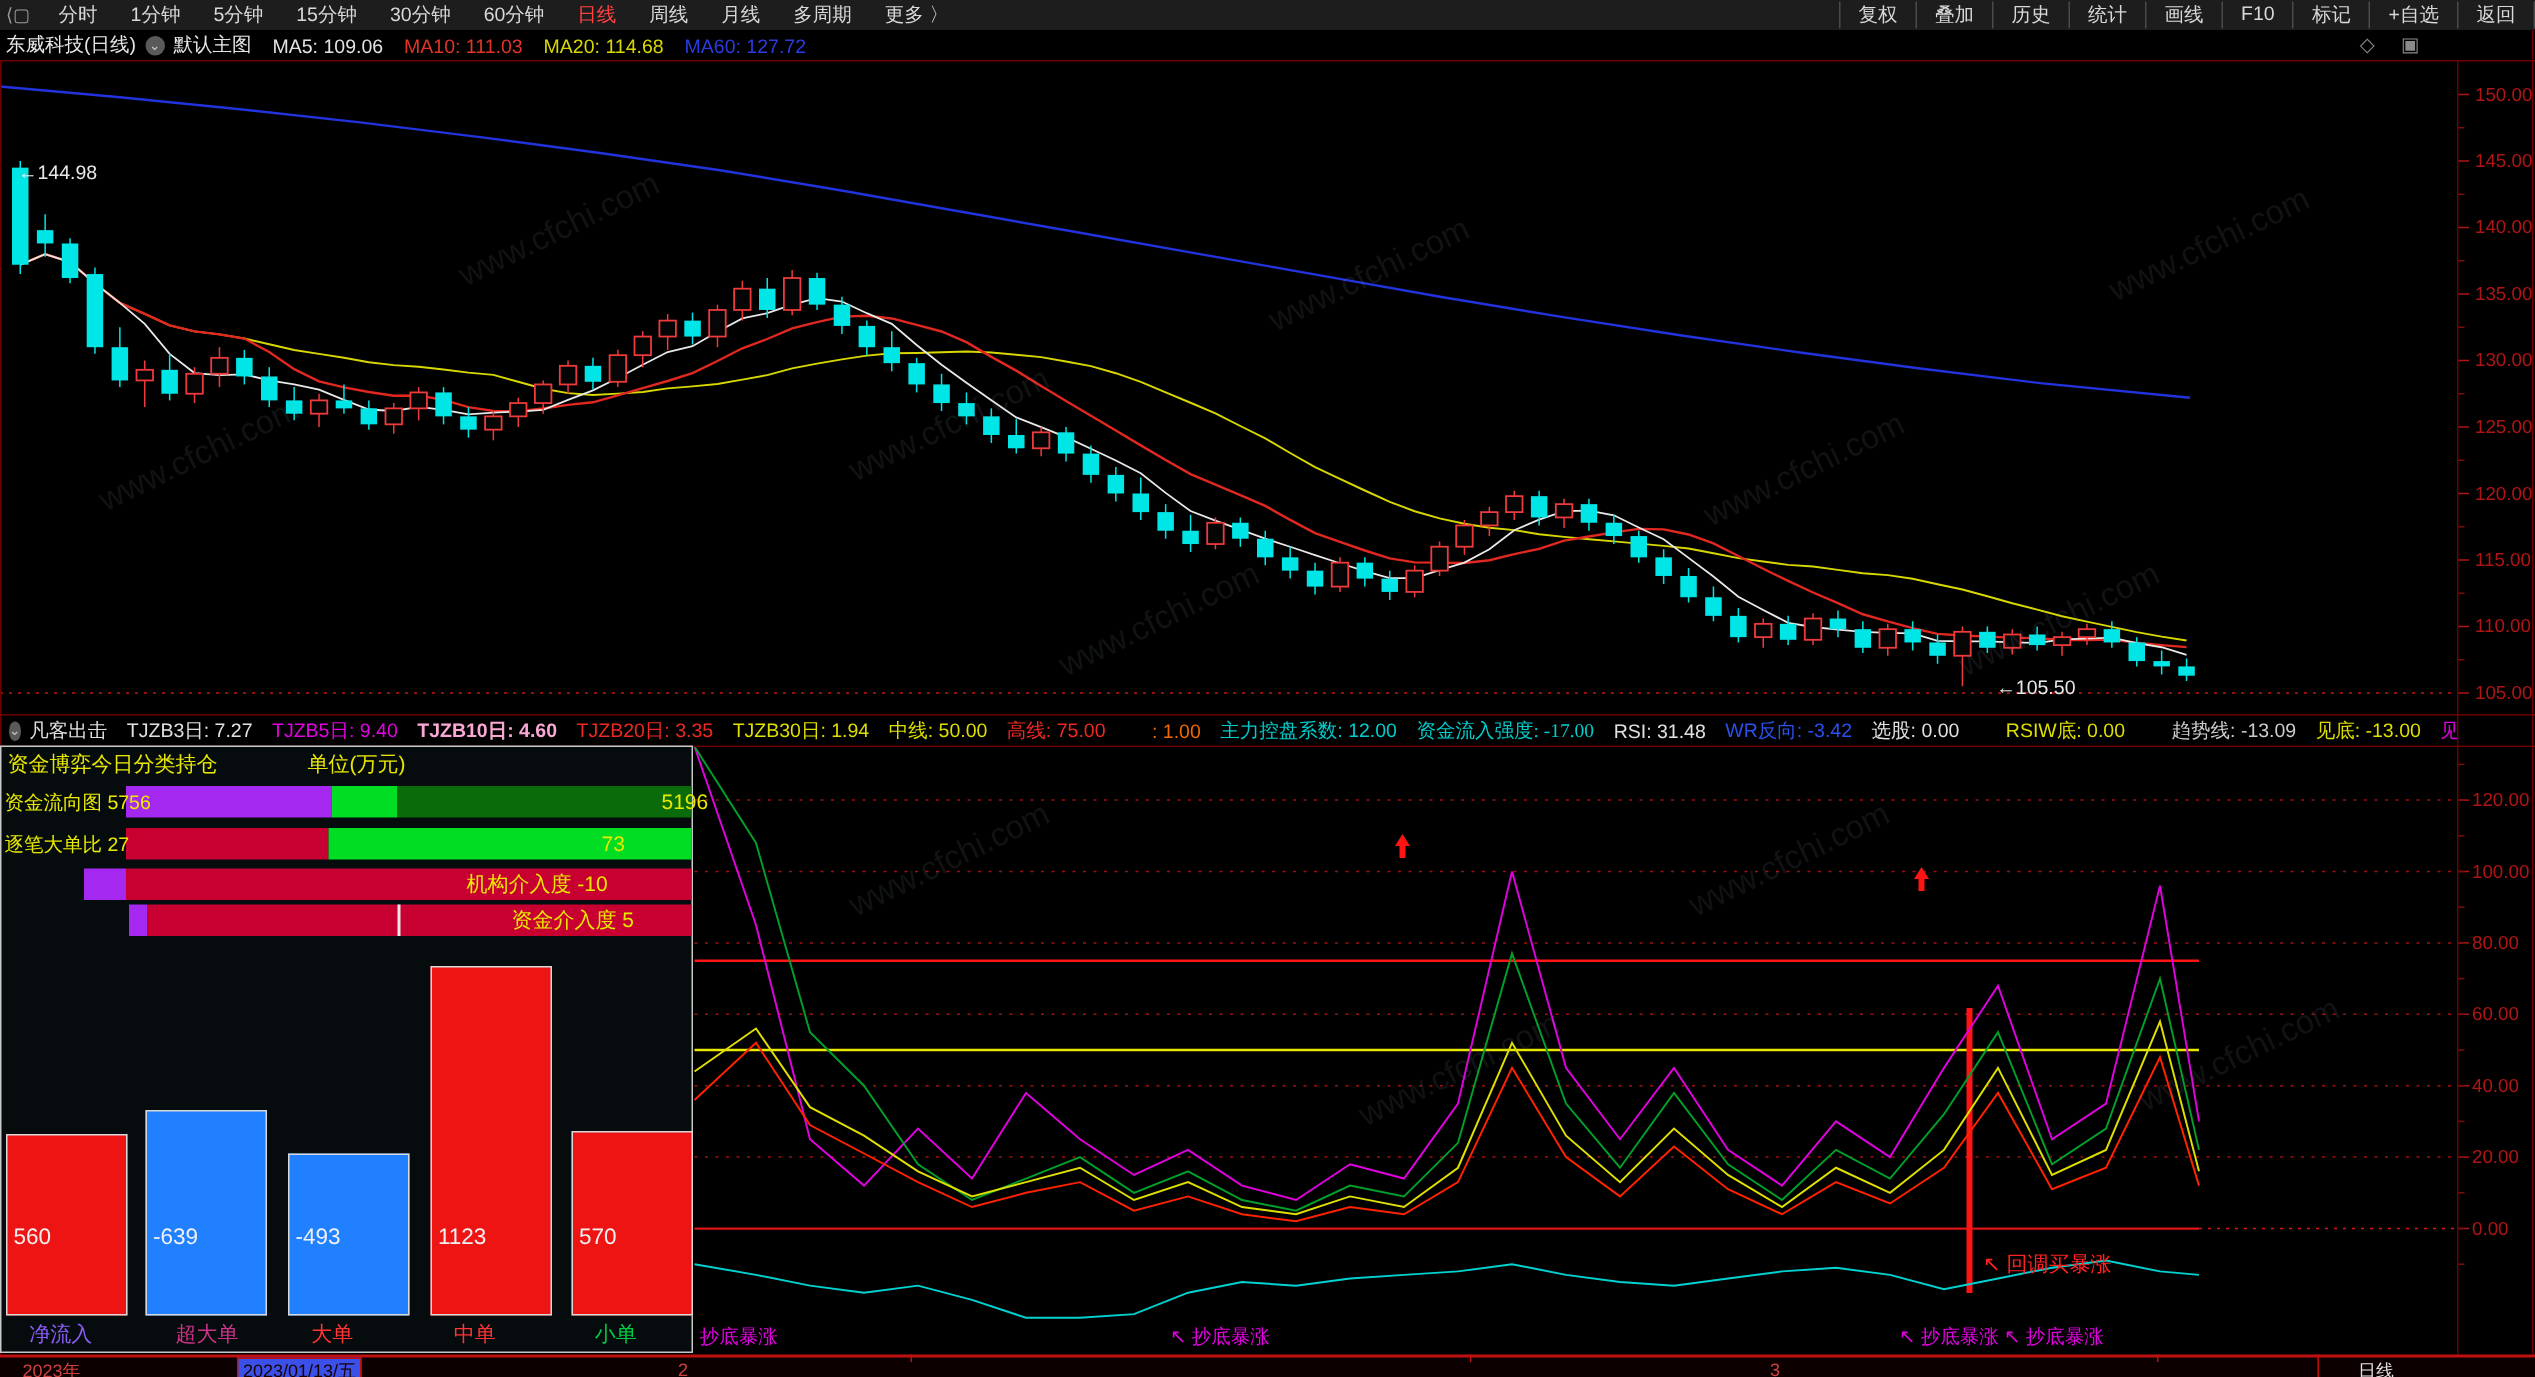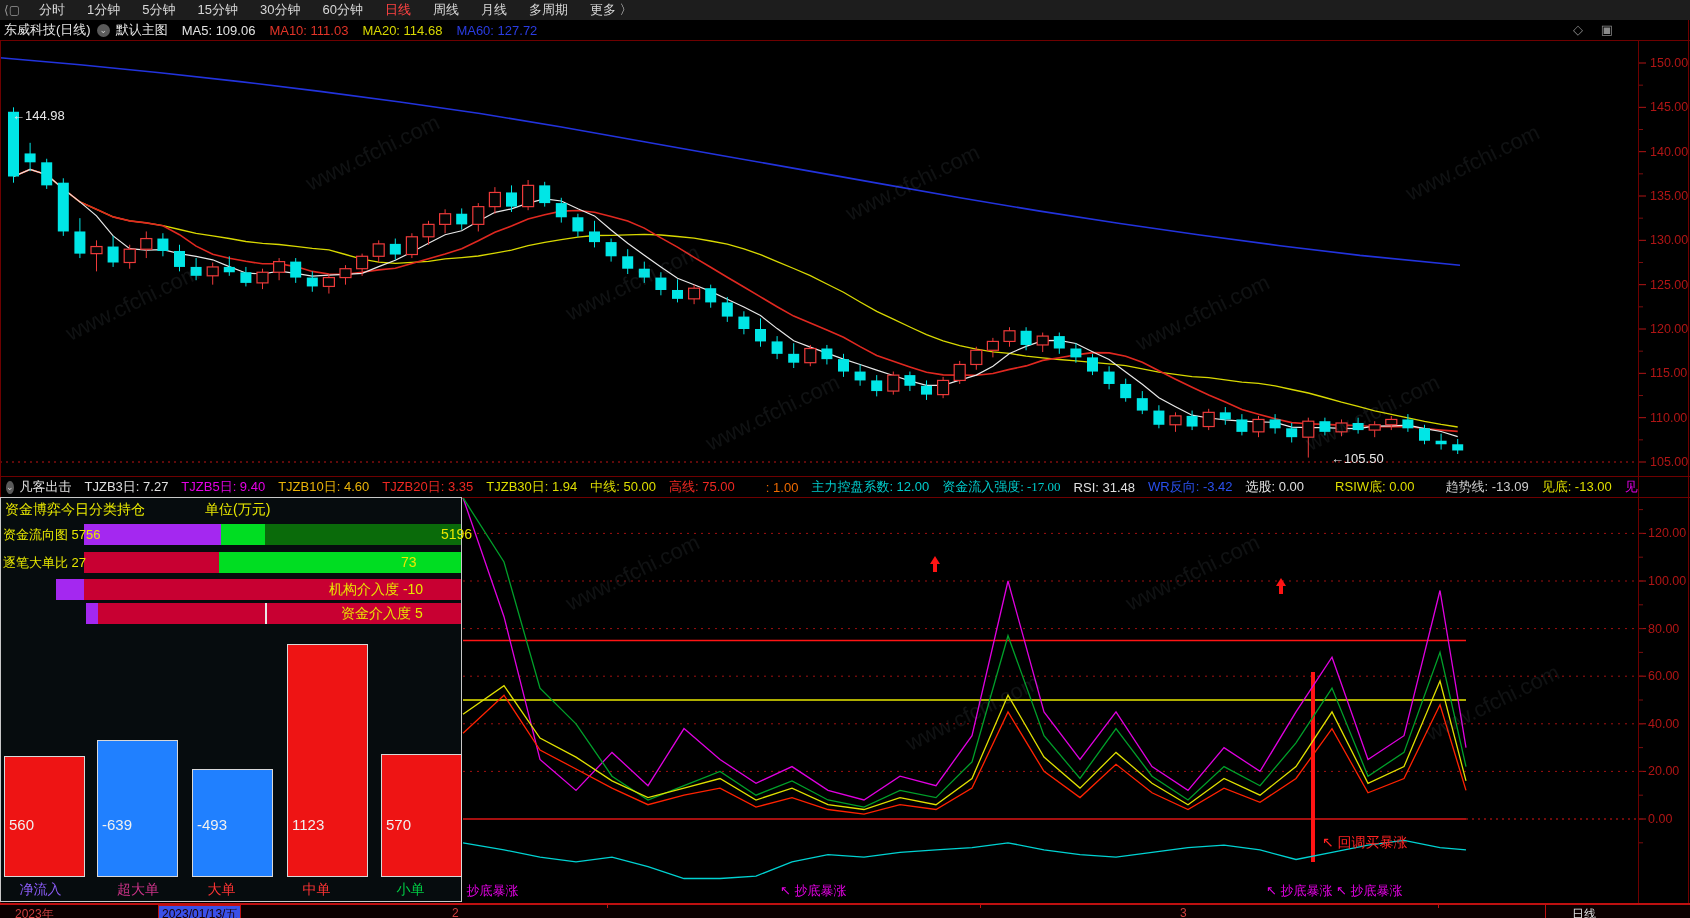--- a/index.html
+++ b/index.html
@@ -66,20 +66,31 @@
         <span class="mitem">15分钟</span>
         <span class="mitem">30分钟</span>
         <span class="mitem">60分钟</span>
         <span class="mitem active">日线</span>
         <span class="mitem">周线</span>
         <span class="mitem">月线</span>
         <span class="mitem">多周期</span>
         <span class="mitem">更多 〉</span>
       </div>
   <div class="spacer"></div>
+  <div id="tb-right" style="display:flex;">
+        <span class="ritem">复权</span>
+        <span class="ritem">叠加</span>
+        <span class="ritem">历史</span>
+        <span class="ritem">统计</span>
+        <span class="ritem">画线</span>
+        <span class="ritem">F10</span>
+        <span class="ritem">标记</span>
+        <span class="ritem">+自选</span>
+        <span class="ritem">返回</span>
+      </div>
 </div>
 
 <div id="titlebar">
   <span class="sym">东威科技(日线)</span>
   <span class="circ">⌄</span>
   <span>默认主图</span>
   <span id="ma-legend" style="display:flex;">
         <span class="ma" style="color: rgb(226, 226, 226);">MA5: 109.06</span>
         <span class="ma" style="color: rgb(226, 52, 40);">MA10: 111.03</span>
         <span class="ma" style="color: rgb(216, 216, 0);">MA20: 114.68</span>
@@ -303,21 +314,21 @@
       </g>
       <text x="12" y="79.51083400000009" fill="#e8e8e8" font-size="13">←144.98</text>
       <text x="1330.9" y="422.56815" fill="#e8e8e8" font-size="13">←105.50</text>
     </svg>
 
 <div id="indicator-bar">
   <span class="circ">⌄</span>
 <span class="it" style="color: rgb(224, 224, 224);">凡客出击</span>
       <span class="it" style="color: rgb(224, 224, 224);">TJZB3日: 7.27</span>
       <span class="it" style="color: rgb(228, 0, 228);">TJZB5日: 9.40</span>
-      <span class="it" style="color: #eab308;">TJZB10日: 4.60</span>
+      <span class="it" style="color: #f9a8d4; font-weight: bold;">TJZB10日: 4.60</span>
       <span class="it" style="color: rgb(238, 40, 34);">TJZB20日: 3.35</span>
       <span class="it" style="color: rgb(222, 222, 0);">TJZB30日: 1.94</span>
       <span class="it" style="color: rgb(222, 222, 0);">中线: 50.00</span>
       <span class="it" style="color: rgb(238, 40, 34);">高线: 75.00</span>
       <span class="it" style="color: rgb(238, 106, 0); margin-left: 18px;">: 1.00</span>
       <span class="it" style="color: rgb(0, 204, 204);">主力控盘系数: 12.00</span>
       <span class="it" style="color: rgb(0, 204, 204); font-family: Liberation Serif, serif;">资金流入强度: -17.00</span>
       <span class="it" style="color: rgb(224, 224, 224);">RSI: 31.48</span>
       <span class="it" style="color: rgb(42, 80, 238);">WR反向: -3.42</span>
       <span class="it" style="color: rgb(224, 224, 224);">选股: 0.00</span>
@@ -397,21 +408,21 @@
         </div>
         <div class="grow" style="top: 54px;">
           <div class="gseg" style="left: 83px; width: 135px; background: rgb(200, 0, 50);"></div>
           <div class="gseg" style="left: 218px; width: 242px; background: rgb(0, 221, 34);"></div>
           <div class="glab" style="left: 2px;">逐笔大单比 27</div>
           <div class="gval" style="left: 400px;">73</div>
         </div>
         <div class="grow" style="top: 81px;">
           <div class="gseg" style="left: 55px; width: 28px; background: rgb(164, 40, 240);"></div>
           <div class="gseg" style="left: 83px; width: 377px; background: rgb(200, 0, 50);"></div>
-          <div class="gval" style="left: 328px;">机构介入度 -10</div>
+          <div class="gval" style="left: 310px;">机构介入度 -10</div>
         </div>
         <div class="grow" style="top: 105px;">
           <div class="gseg" style="left: 85px; width: 12px; background: rgb(164, 40, 240);"></div>
           <div class="gseg" style="left: 97px; width: 363px; background: rgb(200, 0, 50);"></div>
           <div class="gval" style="left: 340px;">资金介入度 5</div>
           <div class="gtick" style="left: 264px;"></div>
         </div>
       </div>
   <div id="fundbars">
         <div class="fbar" style="left: 3px; width: 81px; top: 258px; height: 121px; background: rgb(238, 20, 20);"></div>

